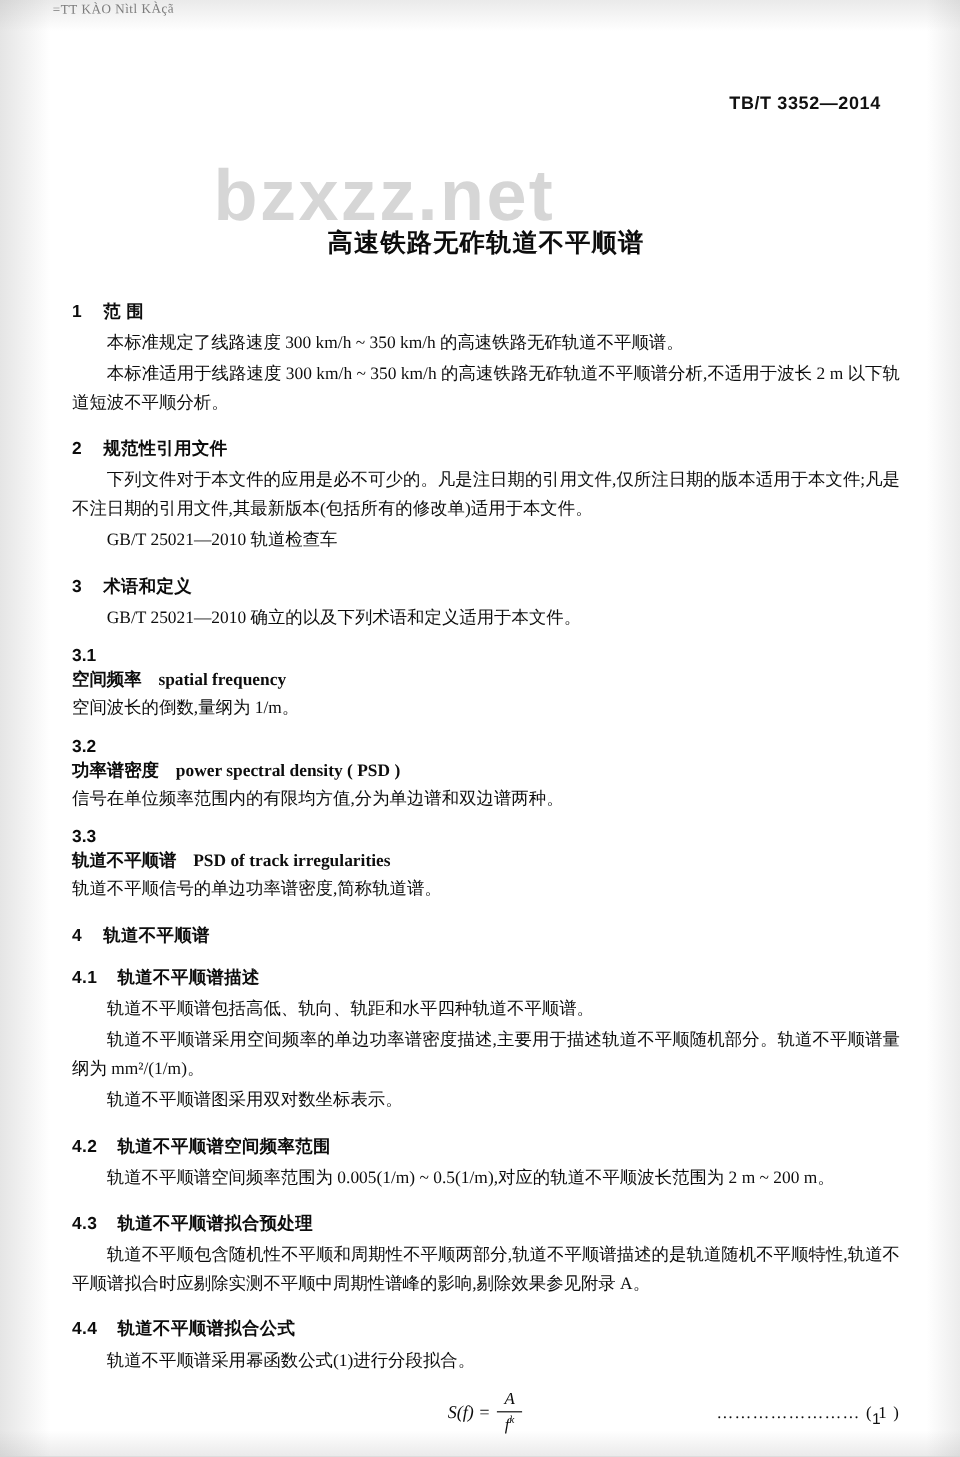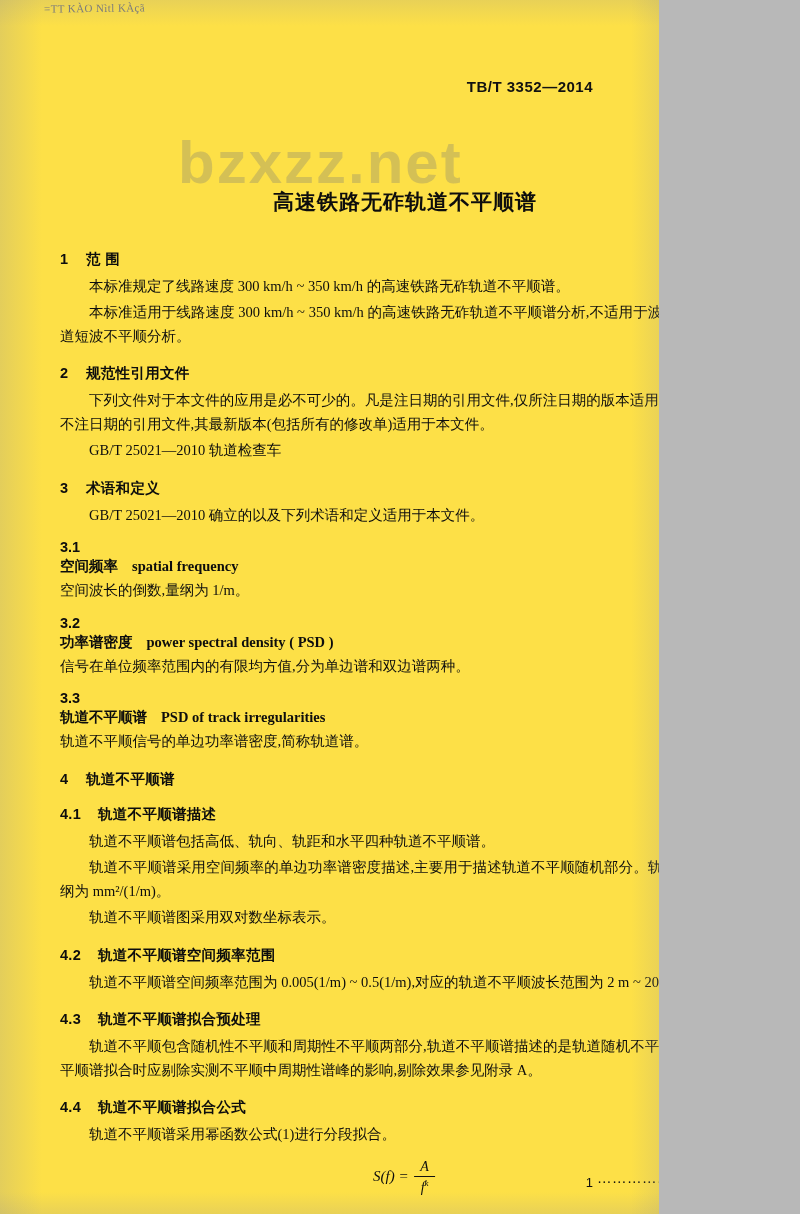--- a/index.html
+++ b/index.html
@@ -5,23 +5,23 @@
   html, body {
     margin: 0;
     padding: 0;
     background: #b8b8b8;
   }
   body {
     font-family: "Liberation Serif", "DejaVu Serif", serif;
   }
   .page {
     position: relative;
-    width: 659px;
+    width: 800px;
     height: 1214px;
-    background: #fde047;
+    background: #ffffff;
     overflow: hidden;
   }
   
   .page:before {
     content: "";
     position: absolute;
     left: 0; top: 0; right: 0; bottom: 0;
     background:
       linear-gradient(to right, rgba(150,150,150,0.25) 0px, rgba(255,255,255,0) 42px),
       linear-gradient(to left, rgba(150,150,150,0.18) 0px, rgba(255,255,255,0) 28px),

